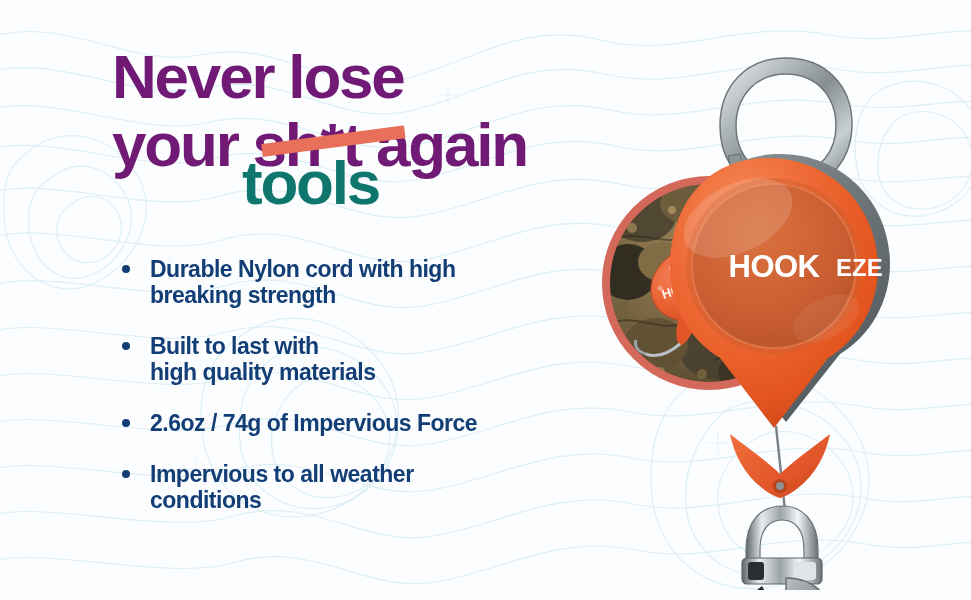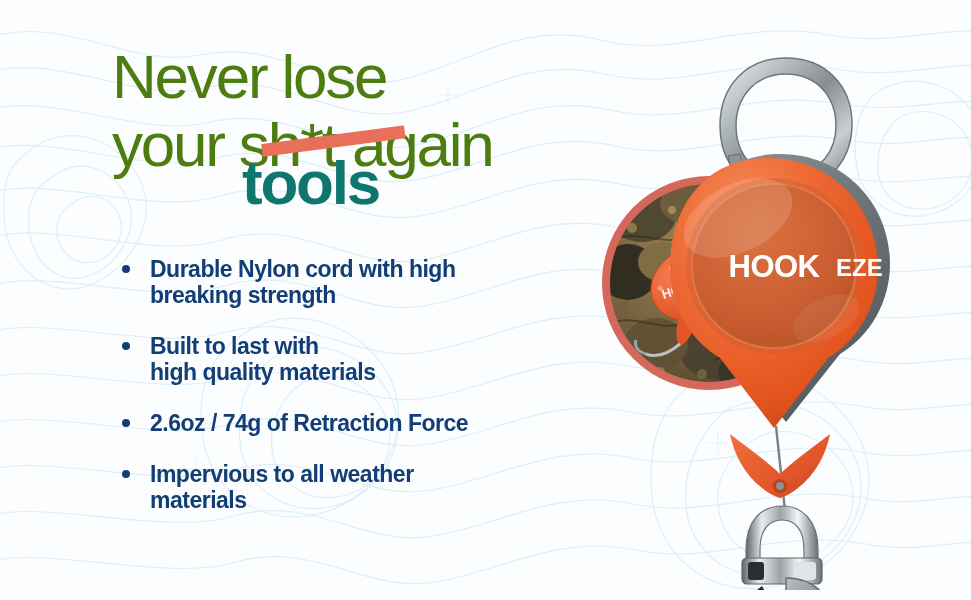--- a/index.html
+++ b/index.html
@@ -34,25 +34,25 @@
   #headline {
     position: absolute;
     left: 112px;
     top: 46px;
     z-index: 5;
     width: 560px;
   }
 
   .hl-line {
     font-family: "Liberation Sans", sans-serif;
-    font-weight: normal;
+    font-weight: bold;
     font-size: 62px;
     line-height: 62px;
     letter-spacing: -2.2px;
-    color: #4d7c0f;
+    color: #701a75;
     white-space: nowrap;
   }
 
   #hl-line1 { margin-bottom: 6px; }
 
   #hl-line2-wrap {
     position: relative;
     height: 64px;
   }
 
@@ -202,26 +202,26 @@
       <span class="feature-text">Durable Nylon cord with high
 breaking strength</span>
     </li>
     <li class="feature-item">
       <span class="bullet-dot"></span>
       <span class="feature-text">Built to last with
 high quality materials</span>
     </li>
     <li class="feature-item">
       <span class="bullet-dot"></span>
-      <span class="feature-text">2.6oz / 74g of Retraction Force</span>
+      <span class="feature-text">2.6oz / 74g of Impervious Force</span>
     </li>
     <li class="feature-item">
       <span class="bullet-dot"></span>
       <span class="feature-text">Impervious to all weather
-materials</span>
+conditions</span>
     </li>
   </ul>
 
   <svg id="inset-photo" viewBox="0 0 214 214">
     <defs>
       <clipPath id="insetClip">
         <circle cx="107" cy="107" r="100"></circle>
       </clipPath>
       <radialGradient id="rockG" cx="40%" cy="35%" r="85%">
         <stop offset="0%" stop-color="#9c8358"></stop>

